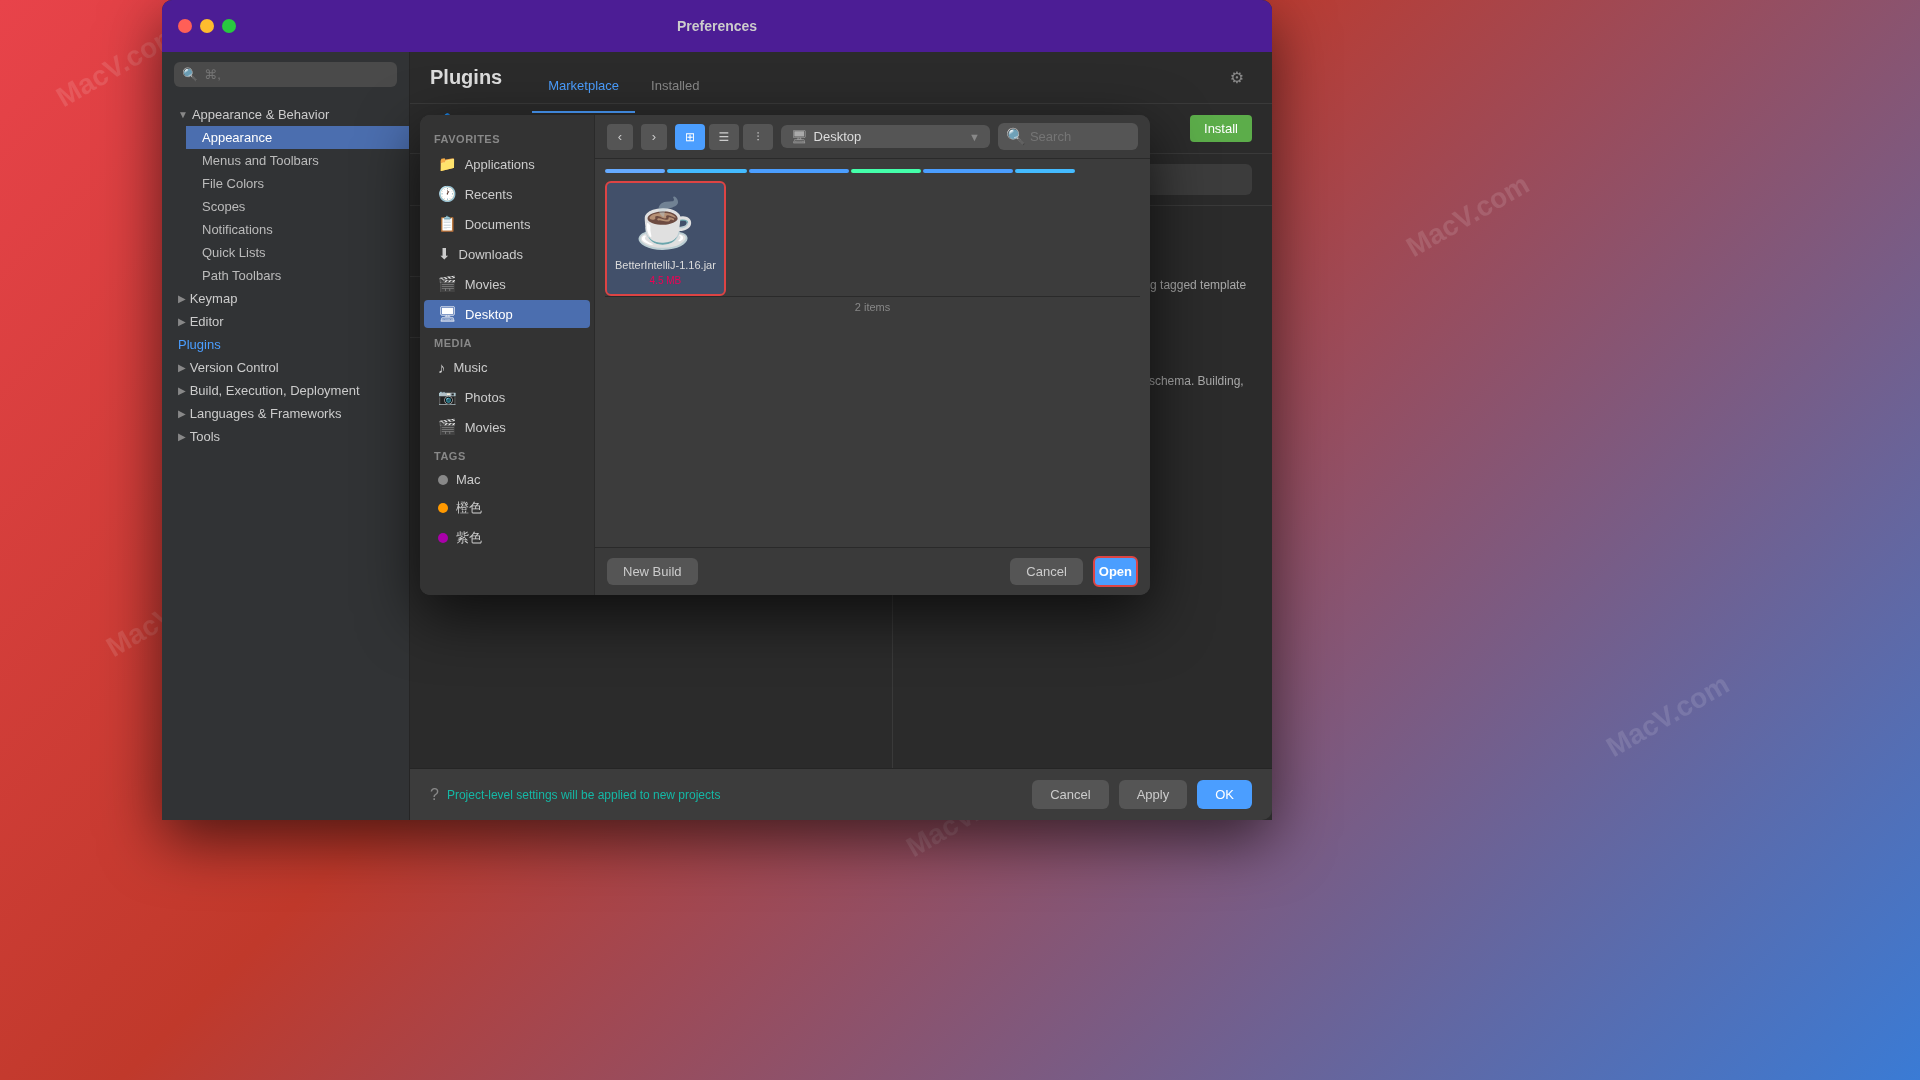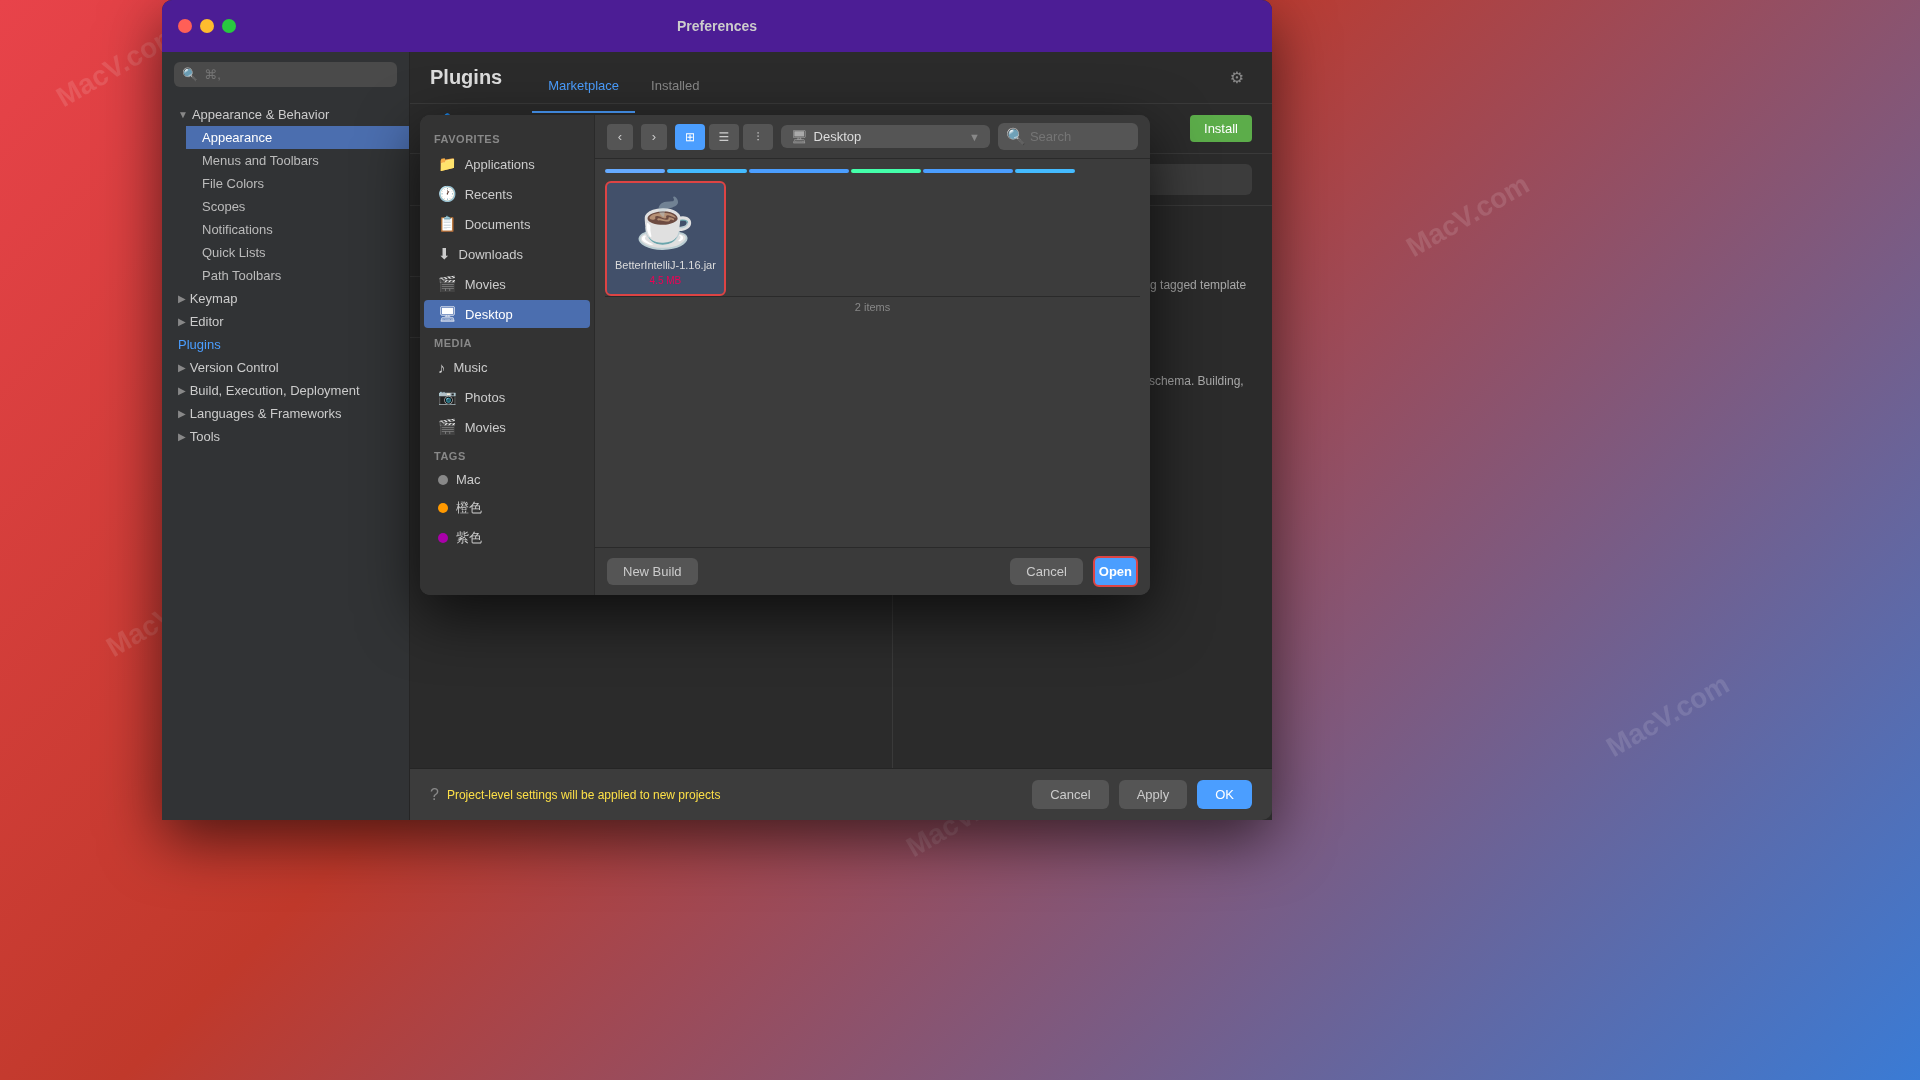--- a/index.html
+++ b/index.html
@@ -310,21 +310,21 @@
       align-items: center;
       gap: 8px;
     }
 
     .info-icon {
       color: #888;
       font-size: 16px;
     }
 
     .info-text {
-      color: #fde047;
+      color: #14b8a6;
       font-size: 12px;
     }
 
     .bottom-actions {
       display: flex;
       gap: 10px;
     }
 
     .btn-cancel {
       background: #555;

